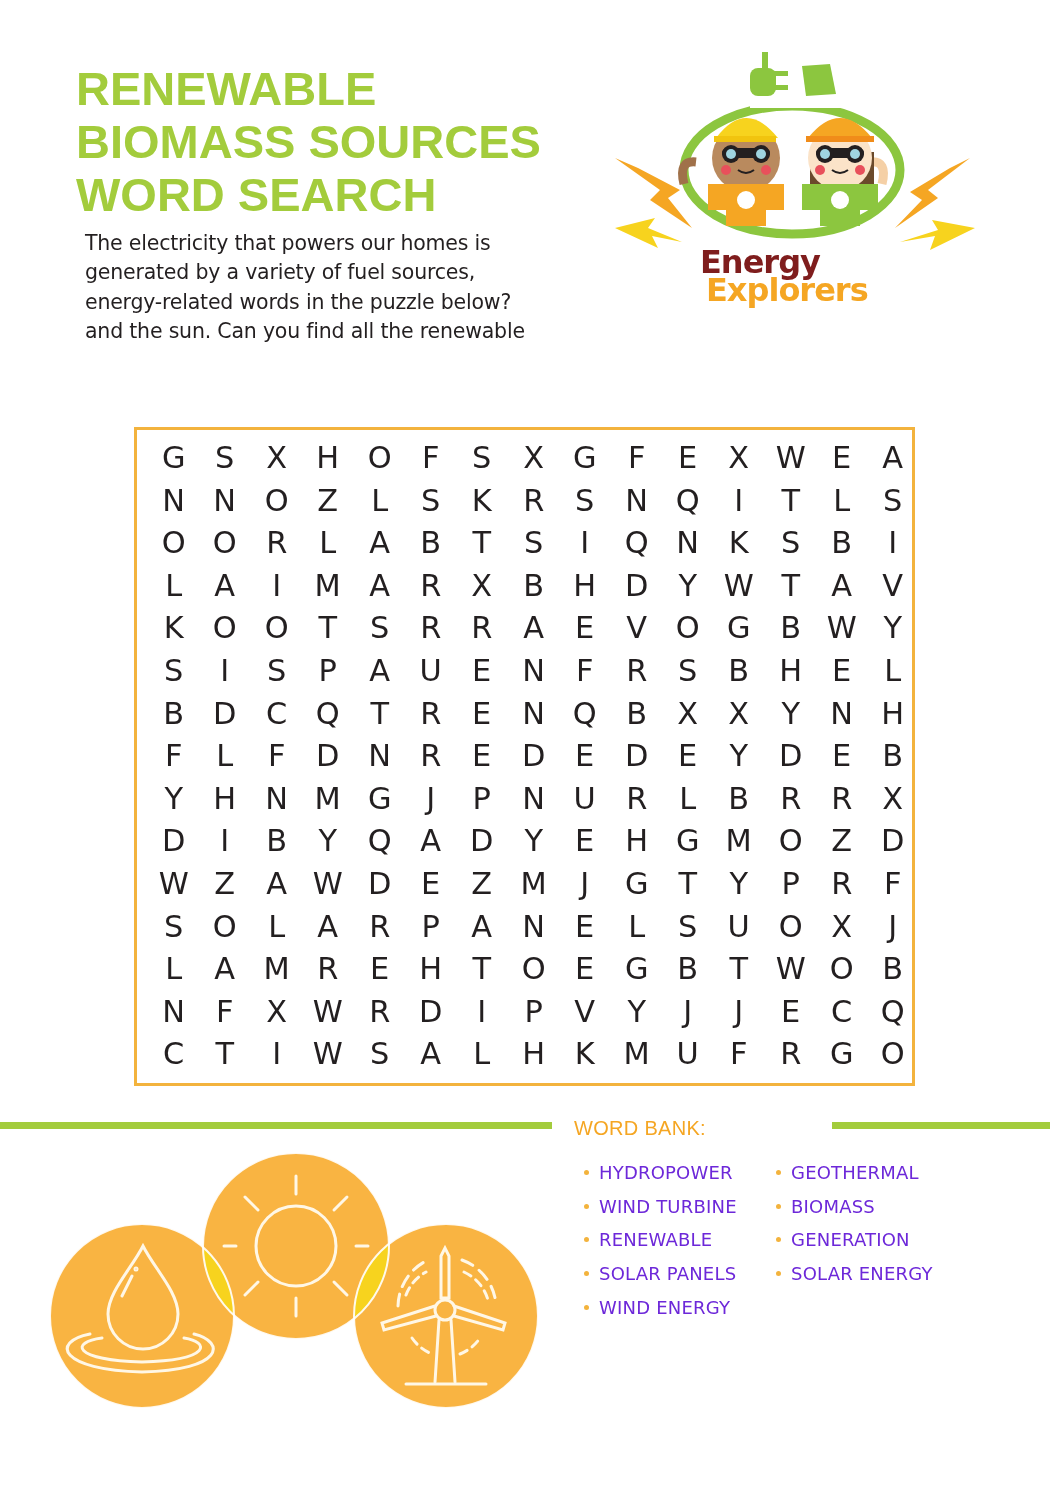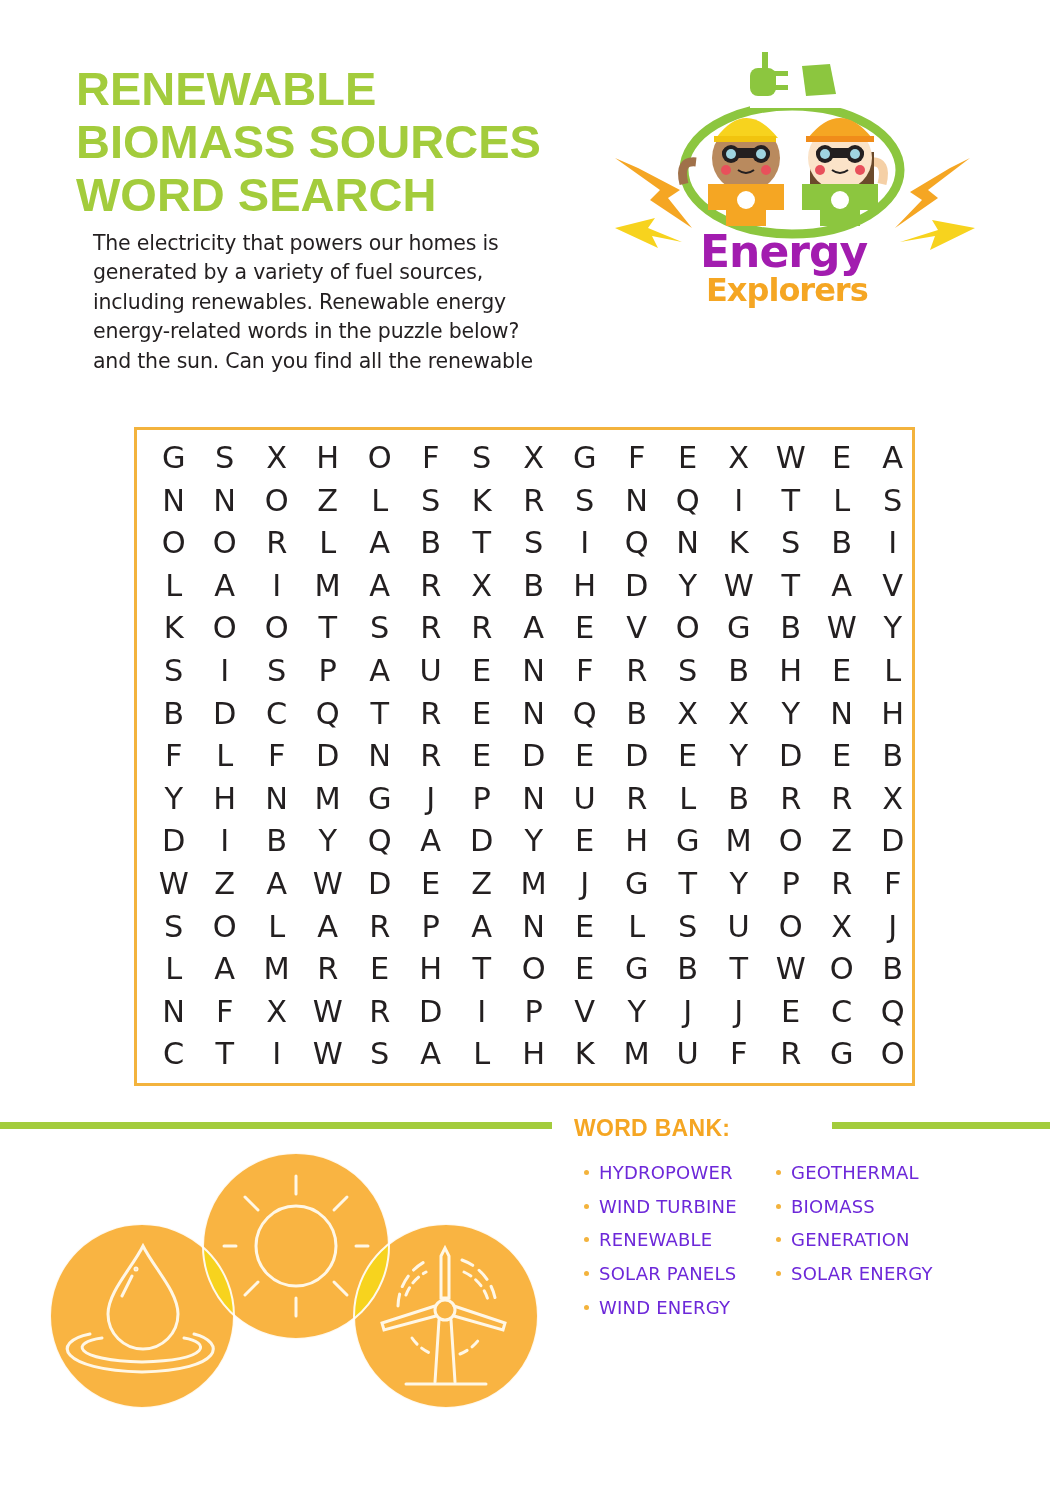--- a/index.html
+++ b/index.html
@@ -7,30 +7,30 @@
   body { position: relative; font-family: "Liberation Sans", sans-serif; color: #231f20; }
 
   .title {
     position: absolute; left: 76px; top: 62px;
     color: #a3cc3c; font-family: "Liberation Sans", sans-serif;
     font-weight: bold; font-size: 47px; line-height: 53px; letter-spacing: 0px;
   }
   .title div { white-space: nowrap; }
 
   .intro {
-    position: absolute; left: 93px; top: 229px; width: 540px;
+    position: absolute; left: 85px; top: 229px; width: 540px;
     font-family: "DejaVu Sans", sans-serif; font-size: 20.5px; line-height: 29.4px;
     color: #231f20; letter-spacing: -0.2px;
   }
   .intro div { white-space: nowrap; }
 
   .logo { position: absolute; left: 610px; top: 40px; width: 380px; height: 300px; }
   .logo-text1 {
-    position: absolute; left: 700px; top: 228px; font-family: "DejaVu Sans", sans-serif;
-    font-weight: bold; font-size: 44px; color: #a21caf; letter-spacing: -1px; line-height: 48px;
+    position: absolute; left: 700px; top: 238px; font-family: "DejaVu Sans", sans-serif;
+    font-weight: bold; font-size: 32px; color: #7f1d1d; letter-spacing: -1px; line-height: 48px;
   }
   .logo-text2 {
     position: absolute; left: 706px; top: 272px; font-family: "DejaVu Sans", sans-serif;
     font-weight: bold; font-size: 32px; color: #f5a623; letter-spacing: -1px; line-height: 36px;
   }
 
   .grid-box {
     position: absolute; left: 134px; top: 427px; width: 781px; height: 659px;
     border: 3px solid #f3b33d;
   }
@@ -45,21 +45,21 @@
   }
 
   .divider-left {
     position: absolute; left: 0; top: 1122px; width: 552px; height: 7px; background: #a3cc3c;
   }
   .divider-right {
     position: absolute; left: 832px; top: 1122px; width: 218px; height: 7px; background: #a3cc3c;
   }
   .wb-title {
     position: absolute; left: 574px; top: 1108px; font-family: "Liberation Sans", sans-serif;
-    font-weight: bold; font-size: 23px; color: #f5a623; line-height: 40px; letter-spacing: 0.3px;
+    font-weight: normal; font-size: 20px; color: #f5a623; line-height: 40px; letter-spacing: 0.3px;
   }
   .wb-col { position: absolute; top: 1156px; }
   .wb-col.c1 { left: 584px; }
   .wb-col.c2 { left: 776px; }
   .wb-item {
     display: flex; align-items: center; height: 33.6px;
     font-family: "DejaVu Sans", sans-serif; font-size: 18px; color: #6d28d9; white-space: nowrap;
     letter-spacing: 0.2px;
   }
   .wb-bullet { width: 5px; height: 5px; border-radius: 50%; background: #f3b33d; margin-right: 10px; }
@@ -71,21 +71,20 @@
 
 <div class="title">
   <div>RENEWABLE</div>
   <div>BIOMASS SOURCES</div>
   <div>WORD SEARCH</div>
 </div>
 
 <div class="intro">
   <div>The electricity that powers our homes is</div>
   <div>generated by a variety of fuel sources,</div>
-  <div>including renewables. Renewable energy</div>
   <div>energy-related words in the puzzle below?</div>
   <div>and the sun. Can you find all the renewable</div>
 </div>
 
 <svg class="logo" viewBox="0 0 380 300" width="380" height="300">
 
   <g>
     <polygon points="5,118 50,150 40,160 82,188 58,158 70,150 28,128" fill="#f5a623"></polygon>
     <polygon points="5,188 45,178 38,188 72,202 42,196 48,208" fill="#f7d31e"></polygon>
   </g>

